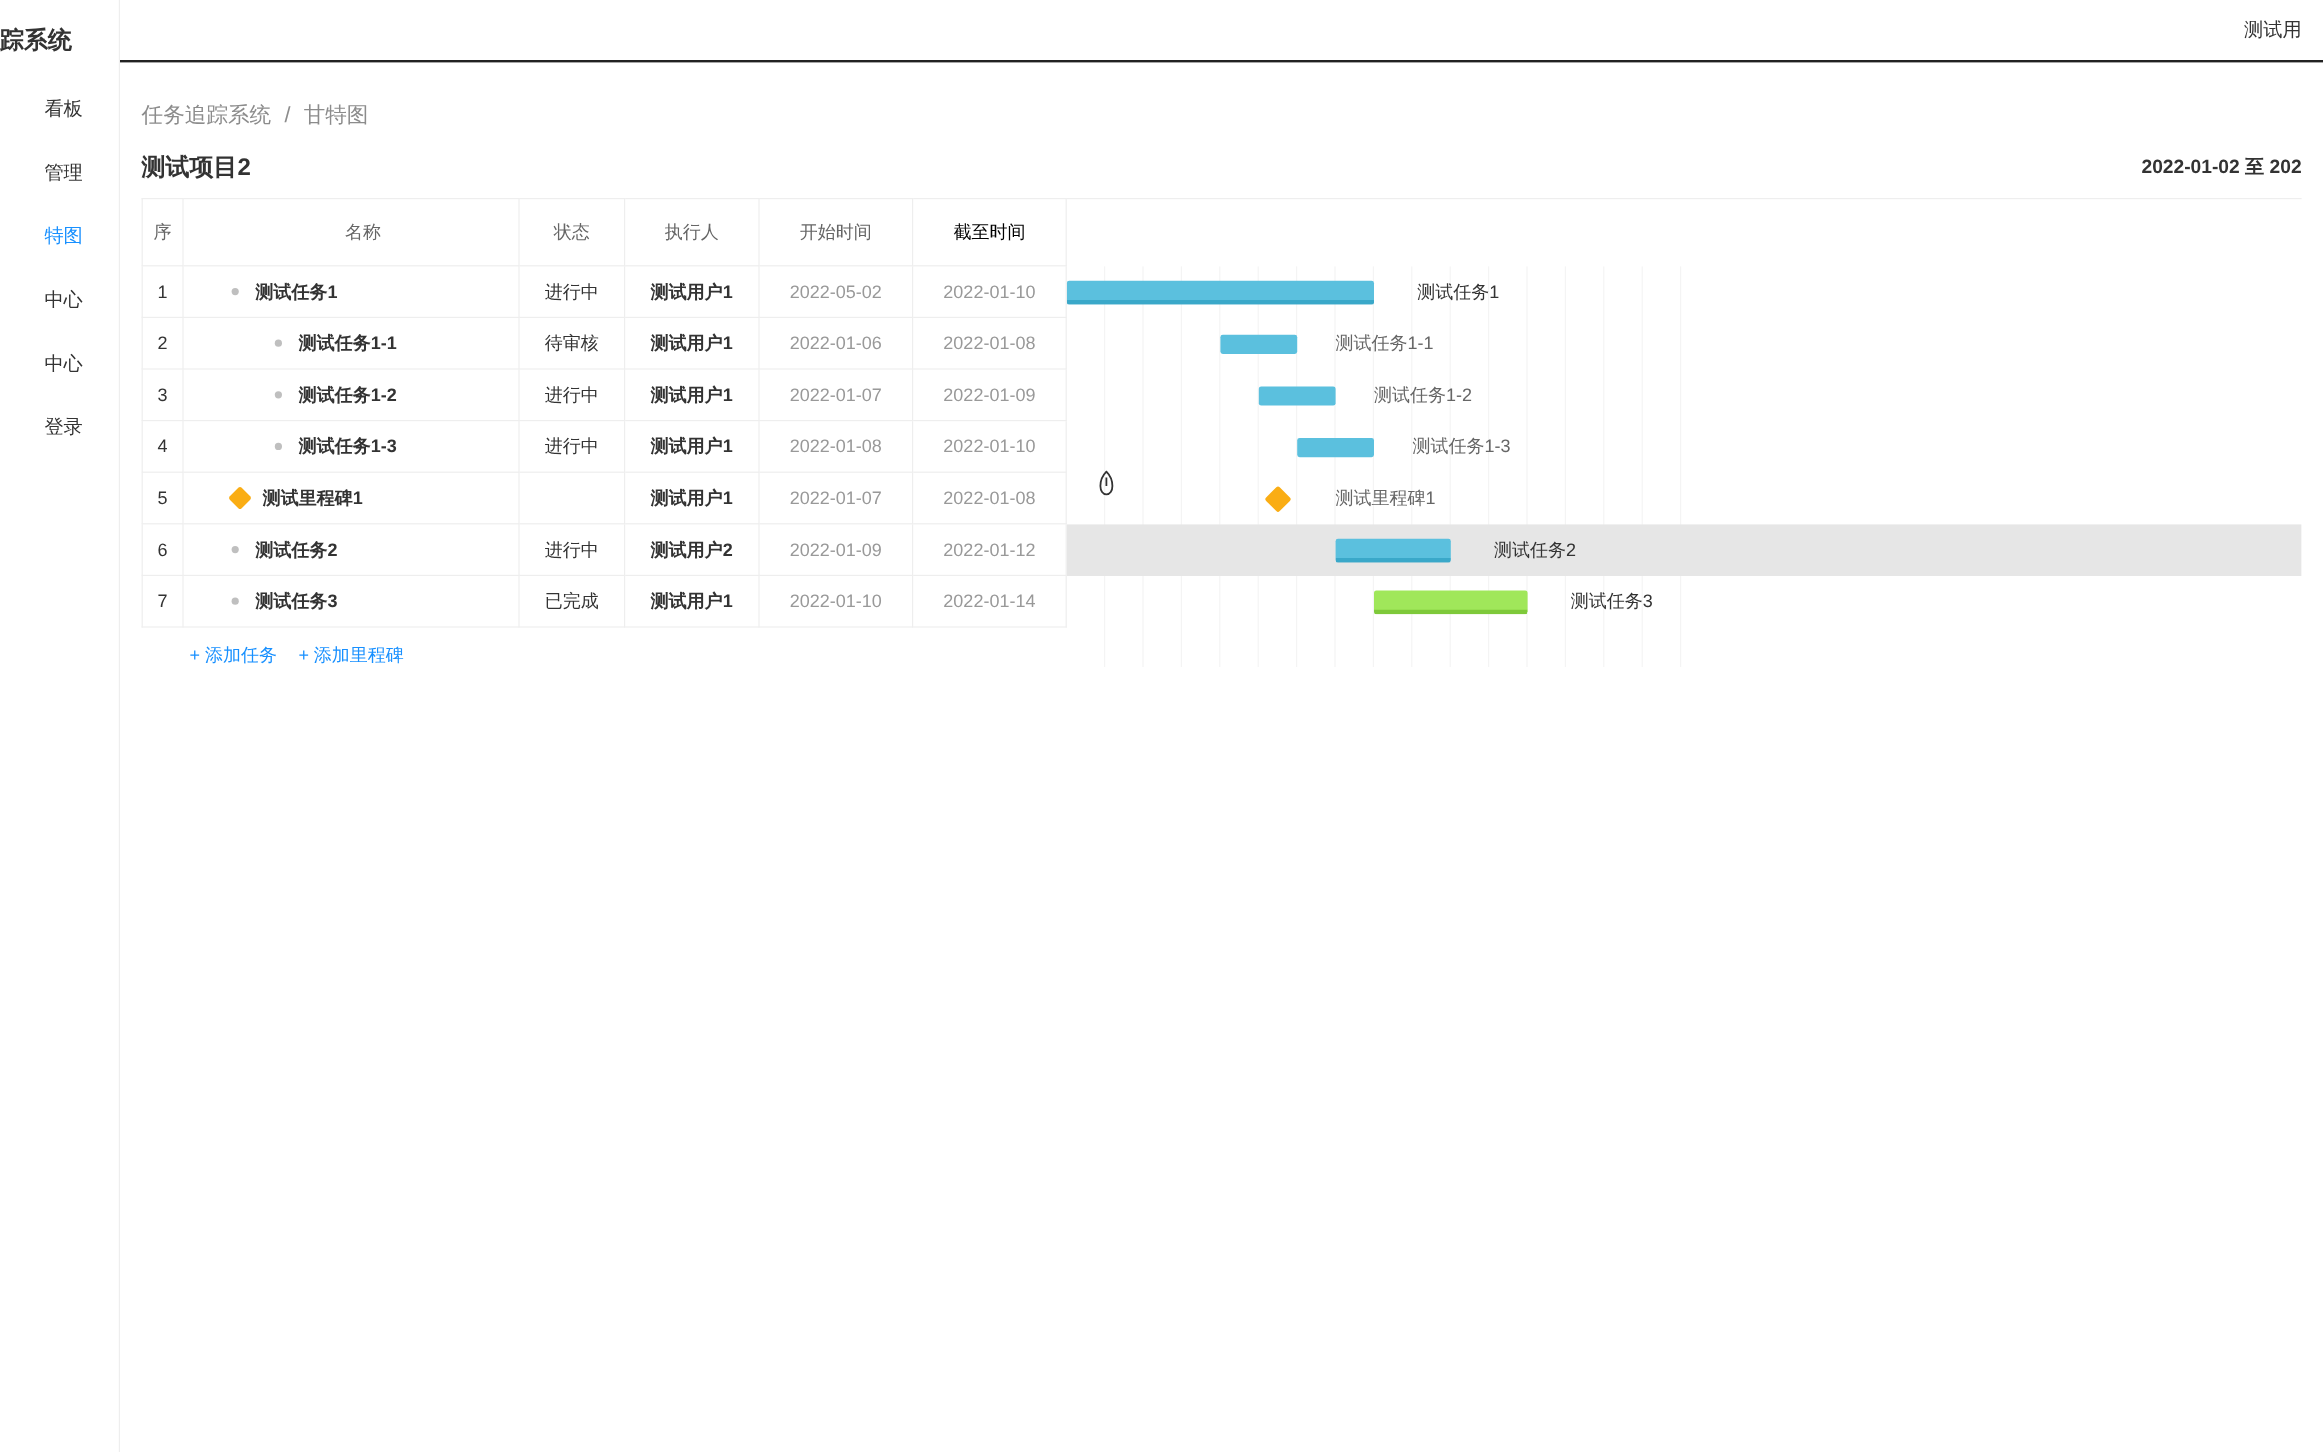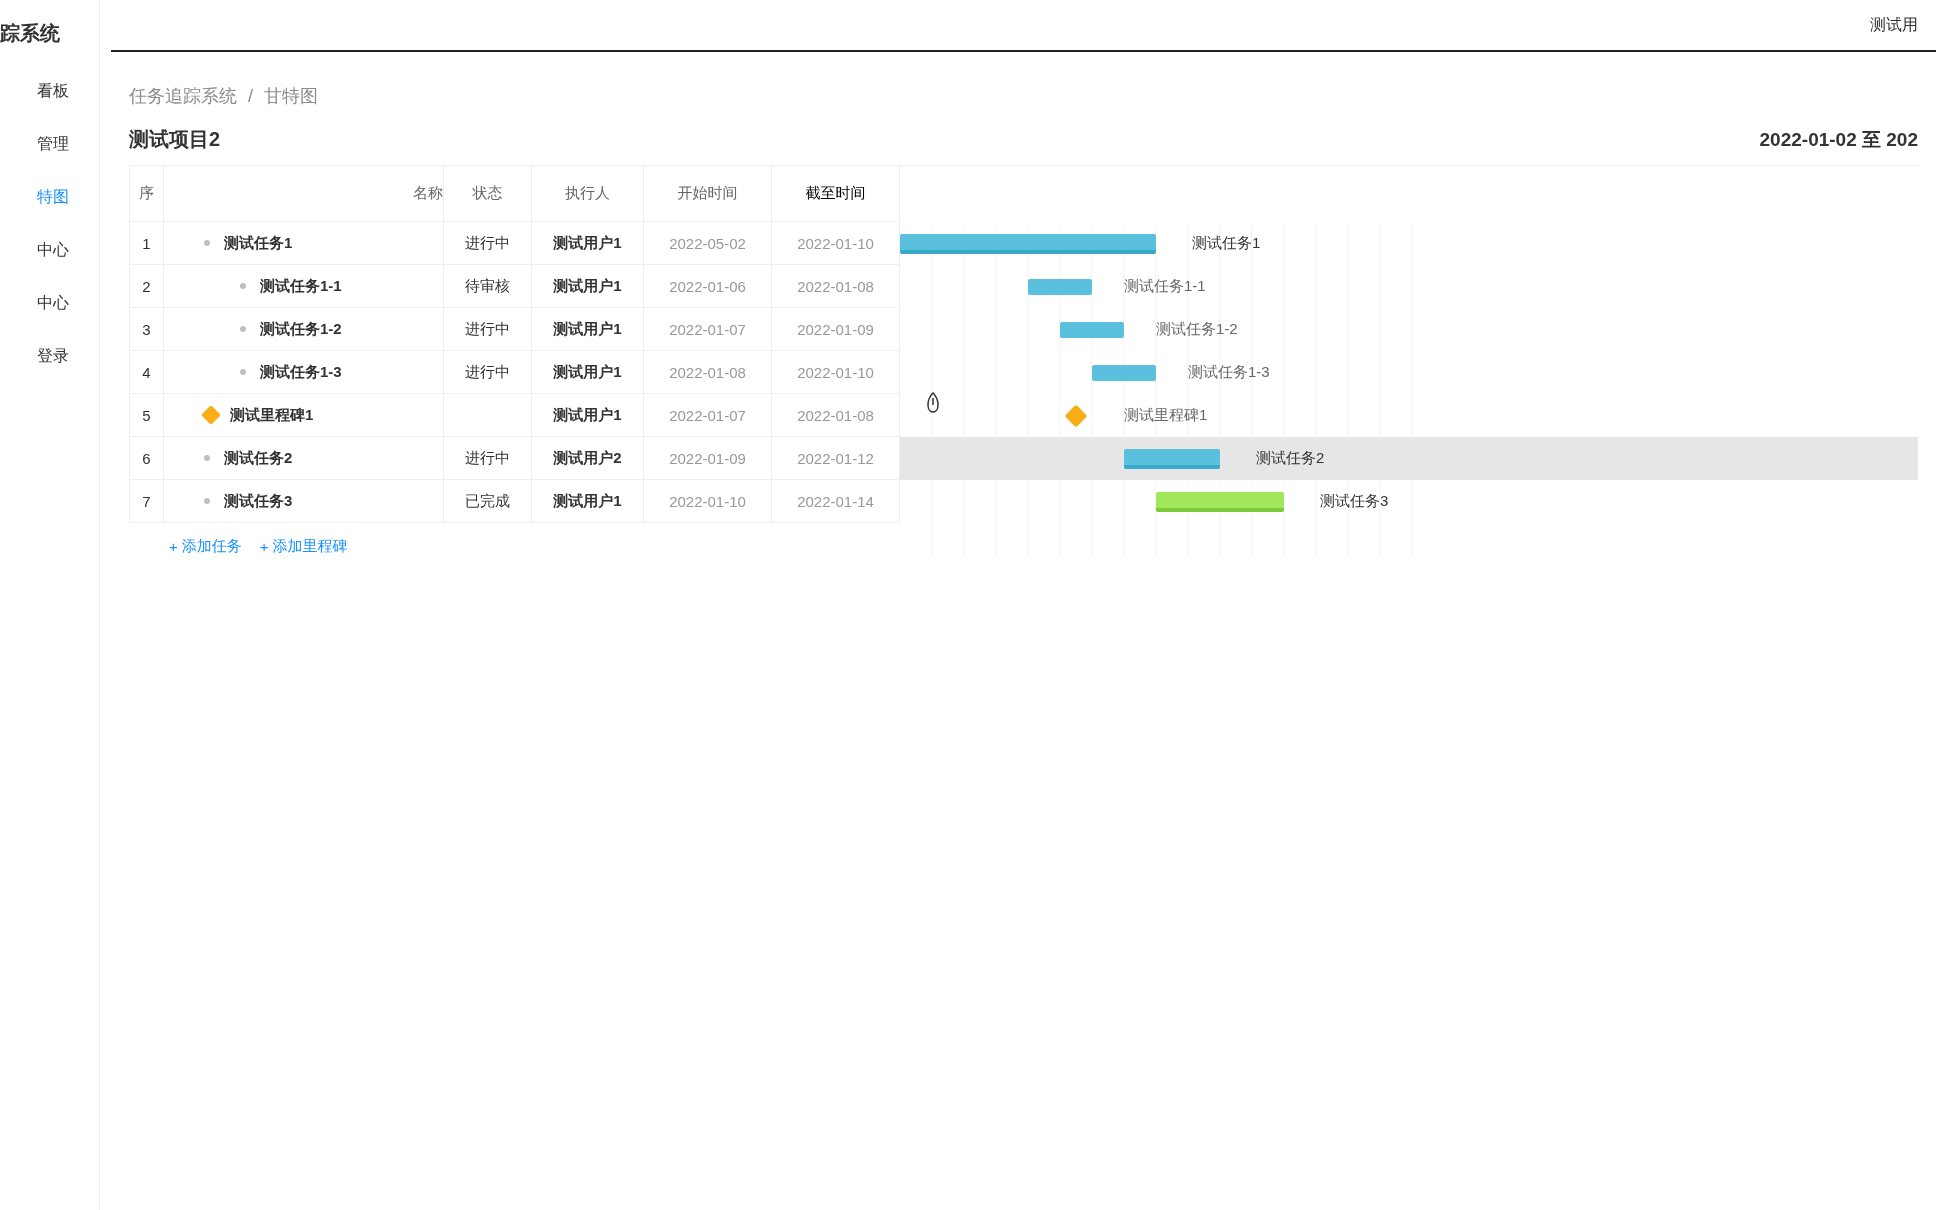--- a/index.html
+++ b/index.html
@@ -1,28 +1,28 @@
 <!DOCTYPE html>
 <html><head>
 <meta charset="utf-8">
 <style>
 * { box-sizing: border-box; margin: 0; padding: 0; }
 body { font-family: "Microsoft YaHei", -apple-system, sans-serif; font-size: 15px; color: #333; background: #fff; overflow: hidden; }
-.app { display: flex; width: 1936px; height: 1210px; gap: 11px; }
+.app { display: flex; width: 1936px; height: 1210px; }
 .sidebar { width: 100px; border-right: 1px solid #eee; padding-top: 12px; flex-shrink: 0; }
 .sidebar-title { font-size: 20px; font-weight: 700; padding: 8px 0 18px 0; text-align: left; }
 .sidebar-item { padding: 16px 0; font-size: 16px; text-align: right; padding-right: 30px; cursor: pointer; }
 .sidebar-item.active { color: #1890ff; }
 .main { flex: 1; display: flex; flex-direction: column; overflow: hidden; }
 .topbar { height: 52px; border-bottom: 2px solid #222; display: flex; justify-content: flex-end; align-items: center; padding: 0 18px; font-size: 16px; }
 .breadcrumb { padding: 12px 18px; font-size: 18px; color: #8c8c8c; margin-top: 20px; }
 .breadcrumb .sep { margin: 0 6px; }
 .header-row { display: flex; justify-content: space-between; align-items: center; padding: 6px 18px 12px 18px; }
 .project-title { font-size: 20px; font-weight: 700; }
-.date-range { font-size: 19px; font-weight: 700; }
+.date-range { font-size: 16px; font-weight: 700; }
 .gantt { display: flex; padding: 0 18px; }
 .table-area { flex-shrink: 0; }
 table { border-collapse: collapse; }
 th, td { border: 1px solid #eee; text-align: center; font-size: 15px; }
 th { height: 56px; font-weight: 400; color: #666; }
 td { height: 43px; }
 .col-seq { width: 34px; }
 .col-name { width: 280px; text-align: left; }
 .col-status { width: 88px; }
 .col-exec { width: 112px; font-weight: 700; }
@@ -81,21 +81,21 @@
     <div class="header-row">
       <div class="project-title">测试项目2</div>
       <div class="date-range">2022-01-02 至 202</div>
     </div>
     <div class="gantt">
       <div class="table-area">
         <table>
           <thead>
             <tr>
               <th class="col-seq">序</th>
-              <th class="col-name" style="text-align:right;padding-left:20px">名称</th>
+              <th class="col-name" style="text-align:center;padding-left:20px">名称</th>
               <th class="col-status">状态</th>
               <th class="col-exec" style="font-weight:400">执行人</th>
               <th class="col-start" style="color:#666">开始时间</th>
               <th class="col-end" style="color:#000000">截至时间</th>
             </tr>
           </thead>
           <tbody id="task-tbody">
               <tr>
                 <td class="col-seq">1</td>
                 <td class="col-name">

